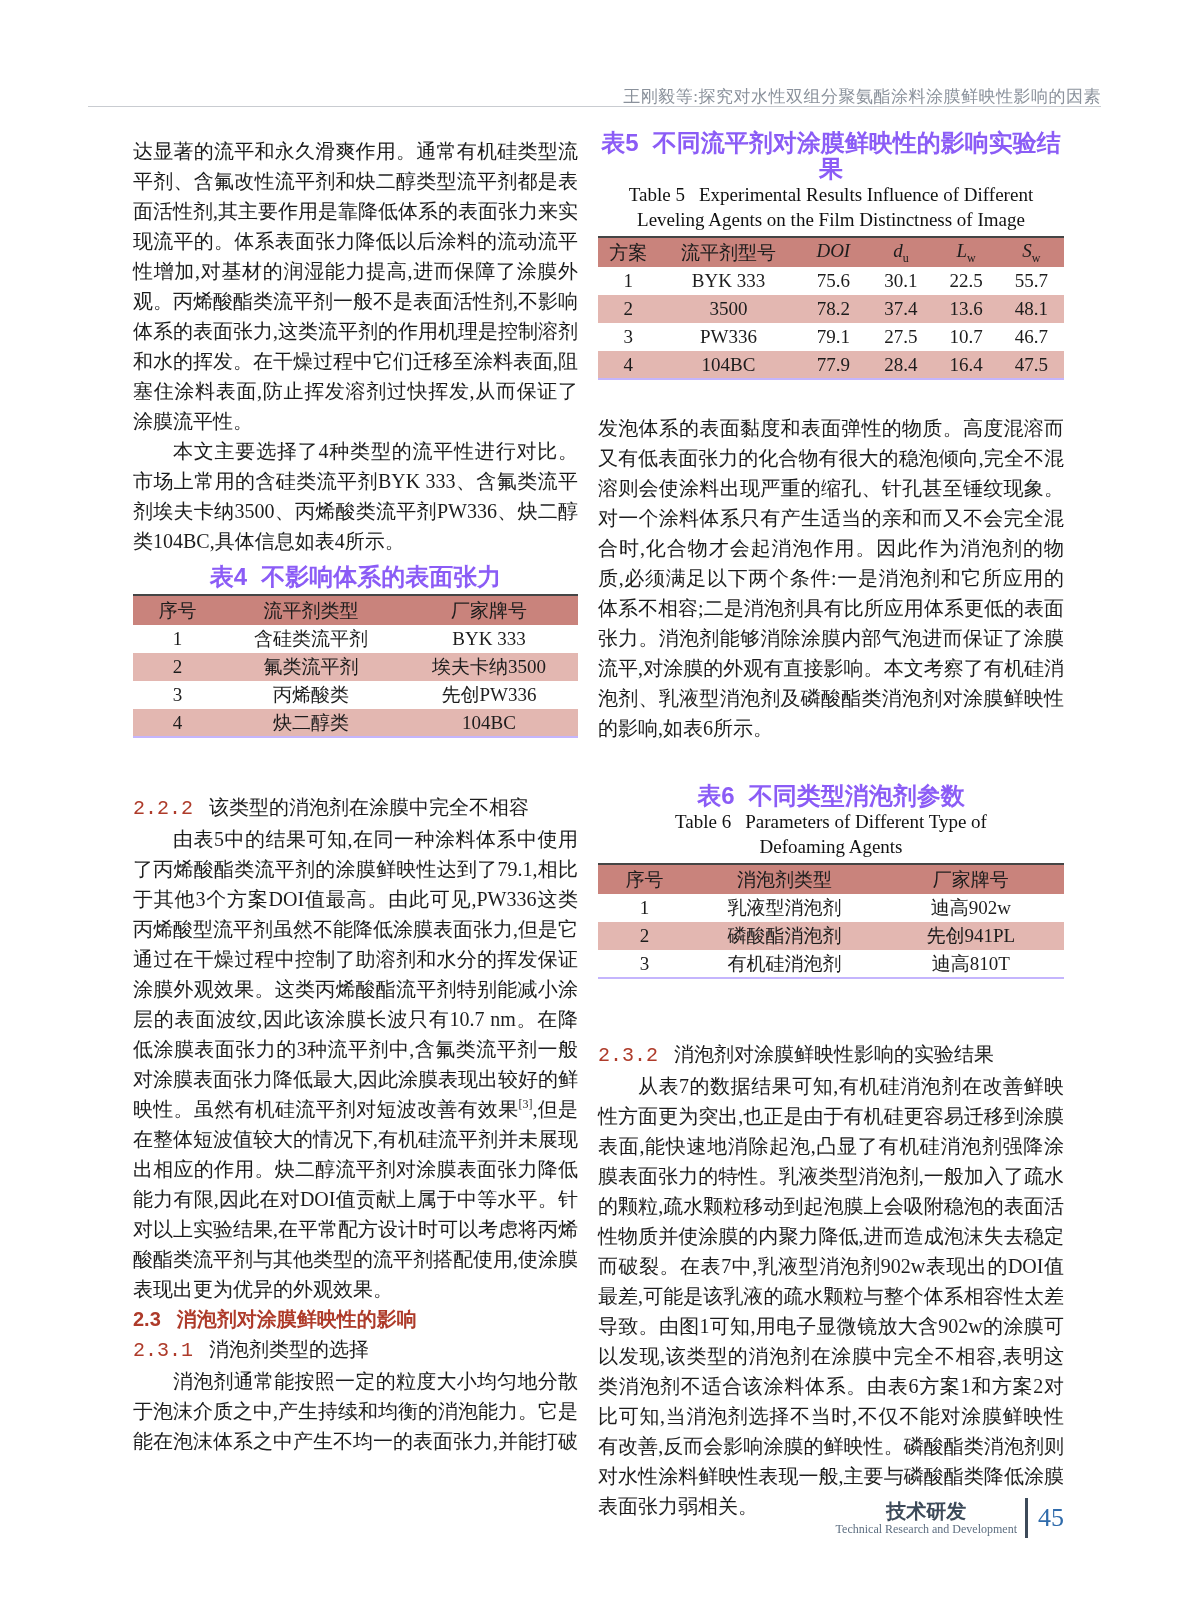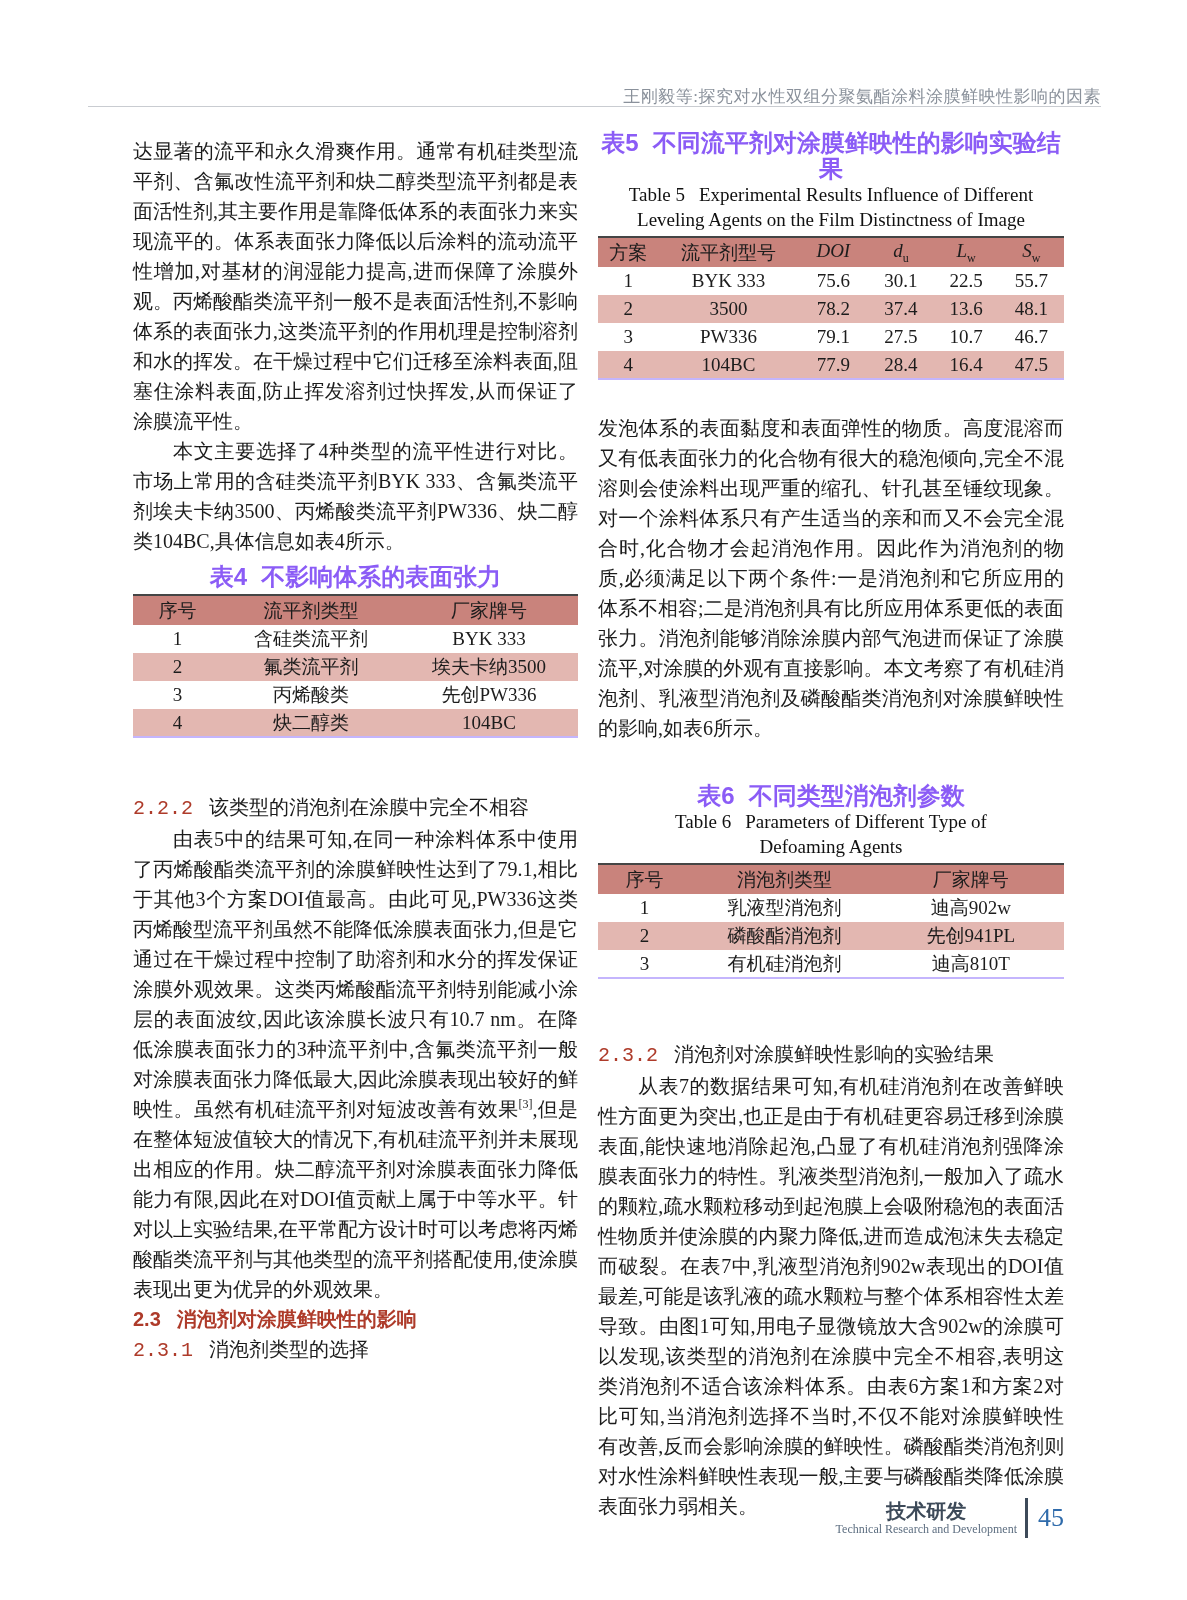--- a/index.html
+++ b/index.html
@@ -185,20 +185,21 @@
     <p class="body-para indent"><span>由表5中的结果可知,在同一种涂料体系中使用了丙烯酸酯类流平剂的涂膜鲜映性达到了79.1,相比于其他3个方案DOI值最高。由此可见,PW336这类丙烯酸型流平剂虽然不能降低涂膜表面张力,但是它通过在干燥过程中控制了助溶剂和水分的挥发保证涂膜外观效果。这类丙烯酸酯流平剂特别能减小涂层的表面波纹,因此该涂膜长波只有10.7 nm。在降低涂膜表面张力的3种流平剂中,含氟类流平剂一般对涂膜表面张力降低最大,因此涂膜表现出较好的鲜映性。虽然有机硅流平剂对短波改善有效果</span><sup>[3]</sup><span>,但是在整体短波值较大的情况下,有机硅流平剂并未展现出相应的作用。炔二醇流平剂对涂膜表面张力降低能力有限,因此在对DOI值贡献上属于中等水平。针对以上实验结果,在平常配方设计时可以考虑将丙烯酸酯类流平剂与其他类型的流平剂搭配使用,使涂膜表现出更为优异的外观效果。</span></p>
 
     <h3 class="sec-heading red-bold">
       <span class="sec-num">2.3</span><span class="sec-title">消泡剂对涂膜鲜映性的影响</span>
     </h3>
 
     <h3 class="sec-heading">
       <span class="sec-num">2.3.1</span><span class="sec-title">消泡剂类型的选择</span>
     </h3>
 
+    <p class="body-para indent">消泡剂通常能按照一定的粒度大小均匀地分散于泡沫介质之中,产生持续和均衡的消泡能力。它是能在泡沫体系之中产生不均一的表面张力,并能打破</p>
   </div>
 
   <div class="col col-right">
 
     <div>
       <div class="tbl-titles" style="margin-top:0">
         <div class="tbl-title-zh"><span class="tbl-label">表5</span><span>不同流平剂对涂膜鲜映性的影响实验结果</span></div>
         <div class="tbl-title-en"><span class="tbl-label">Table 5</span><span>Experimental Results Influence of Different Leveling Agents on the Film Distinctness of Image</span></div>
       </div>
       <table class="paper-table">

